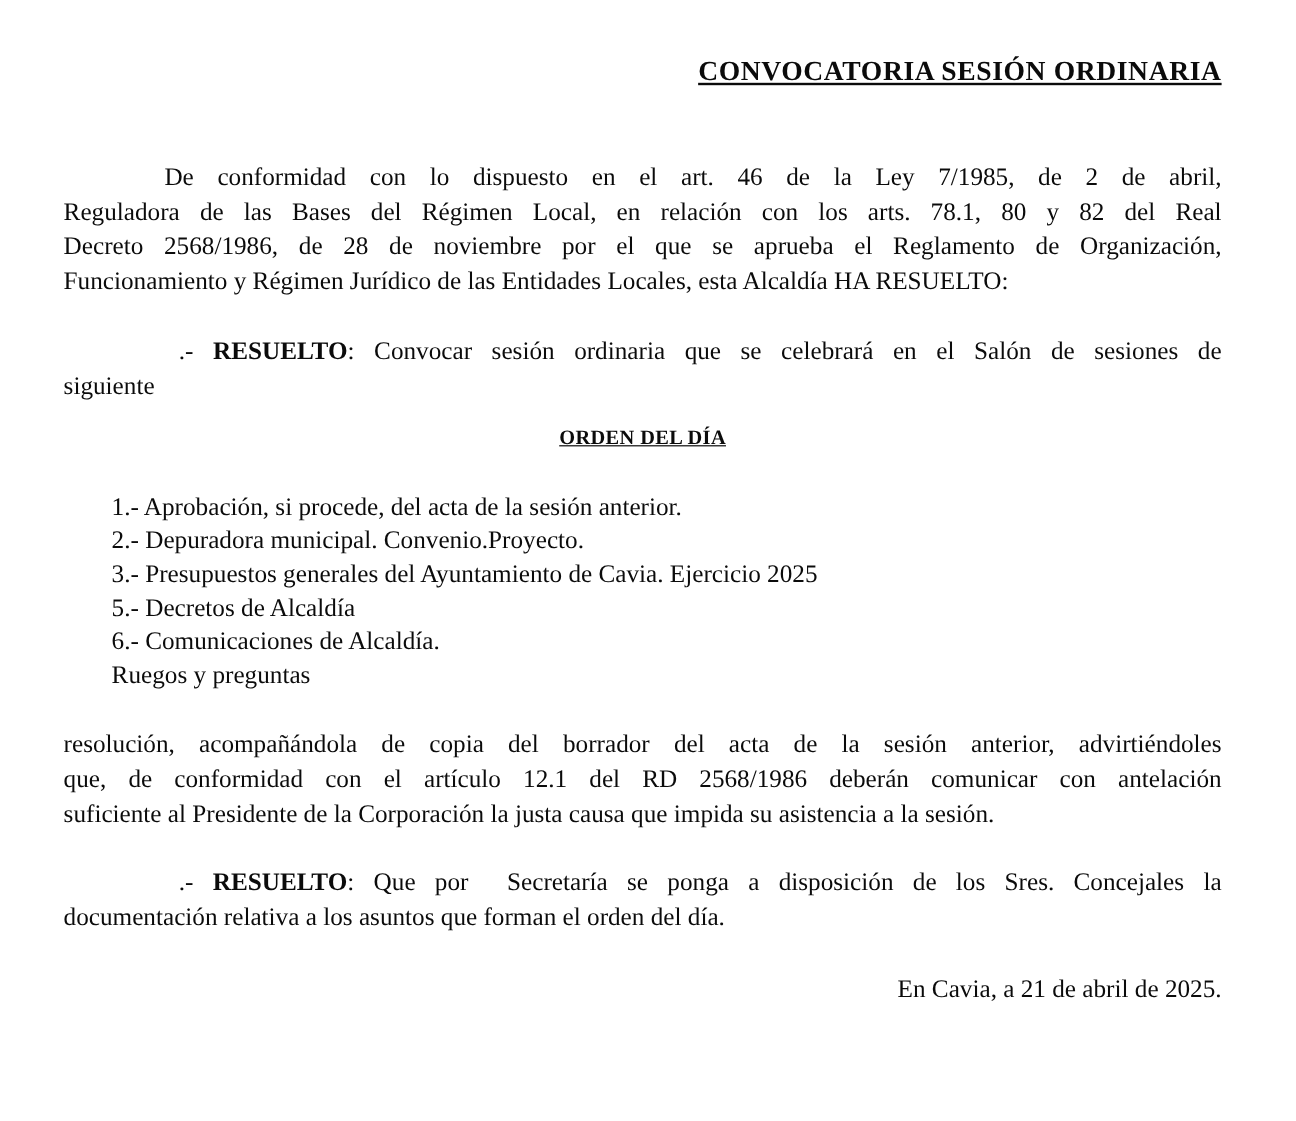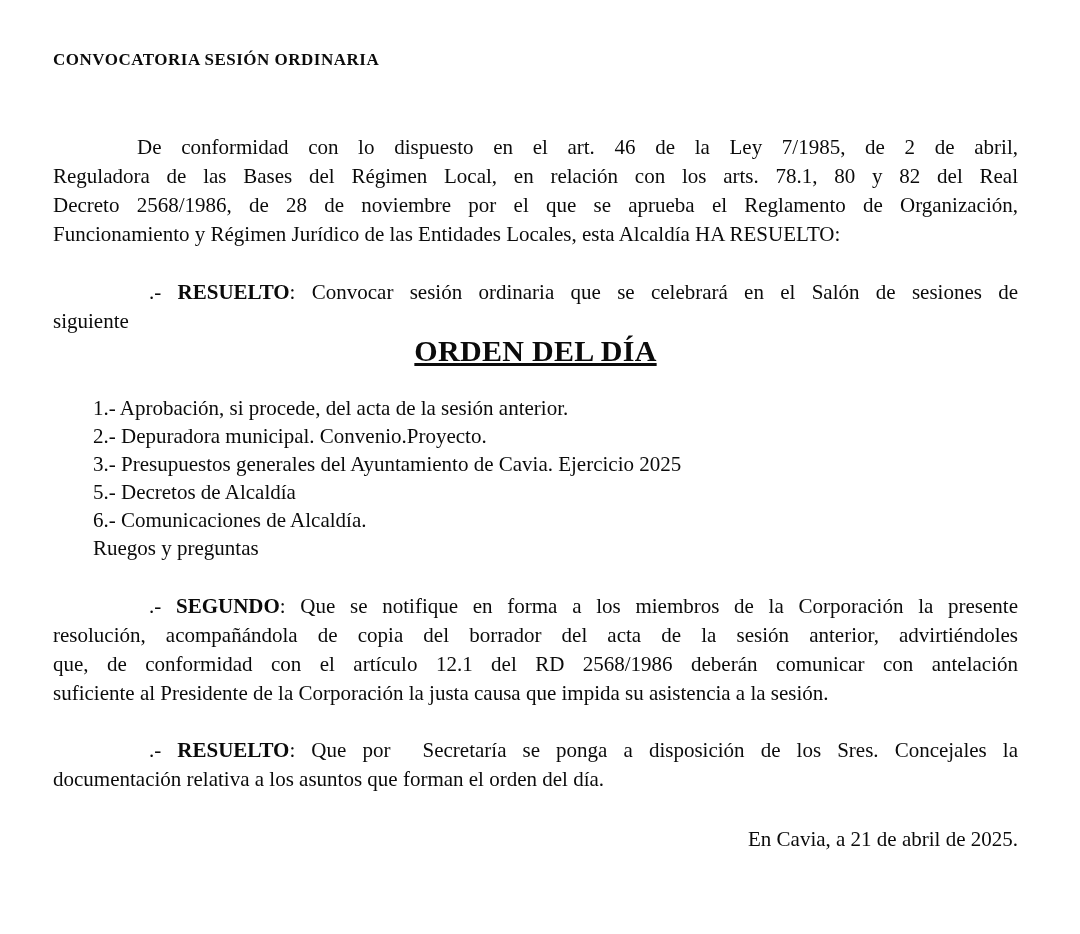--- a/index.html
+++ b/index.html
@@ -15,41 +15,42 @@
     width: 1080px;
     height: 934px;
     padding: 0 62px 0 53px;
     font-family: "Liberation Serif", "DejaVu Serif", serif;
     font-size: 21px;
     line-height: 29px;
     color: #0b0b0b;
   }
   .doc-title {
     margin: 45px 0 0 0;
-    text-align: left;
-    font-size: 17px;
+    text-align: right;
+    font-size: 23px;
     line-height: 30px;
     font-weight: bold;
     letter-spacing: 0.5px;
+    text-decoration: underline;
   }
   .para { margin: 0; }
   .ln {
     text-align: justify;
   }
   .ln.fit {
     text-align-last: justify;
   }
   .indent-sm { text-indent: 84px; }
   .indent-lg { text-indent: 96px; }
   .intro { margin-top: 58px; }
   .primero { margin-top: 29px; }
   .orden-title {
-    margin: 0;
+    margin: 14px;
     text-align: center;
-    font-size: 30px;
+    font-size: 17px;
     line-height: 30px;
     font-weight: bold;
     letter-spacing: 0.3px;
     text-decoration: underline;
   }
   .agenda {
     margin: 28px 0 0 40px;
     line-height: 28px;
   }
   .segundo { margin-top: 30px; }
@@ -85,21 +86,20 @@
   <div class="agenda">
     <div class="agenda-item">1.- Aprobación, si procede, del acta de la sesión anterior.</div>
     <div class="agenda-item">2.- Depuradora municipal. Convenio.Proyecto.</div>
     <div class="agenda-item">3.- Presupuestos generales del Ayuntamiento de Cavia. Ejercicio 2025</div>
     <div class="agenda-item">5.- Decretos de Alcaldía</div>
     <div class="agenda-item">6.- Comunicaciones de Alcaldía.</div>
     <div class="agenda-item">Ruegos y preguntas</div>
   </div>
 
   <div class="para segundo">
-    <div class="ln fit indent-lg"><span>.- </span><span class="bold-label">SEGUNDO</span><span>: Que se notifique en forma a los miembros de la Corporación la presente</span></div>
     <div class="ln fit">resolución, acompañándola de copia del borrador del acta de la sesión anterior, advirtiéndoles</div>
     <div class="ln fit">que, de conformidad con el artículo 12.1 del RD 2568/1986 deberán comunicar con antelación</div>
     <div class="ln">suficiente al Presidente de la Corporación la justa causa que impida su asistencia a la sesión.</div>
   </div>
 
   <div class="para tercero">
     <div class="ln fit indent-lg"><span>.- </span><span class="bold-label">RESUELTO</span><span>: Que por &nbsp;Secretaría se ponga a disposición de los Sres. Concejales la</span></div>
     <div class="ln">documentación relativa a los asuntos que forman el orden del día.</div>
   </div>
 

